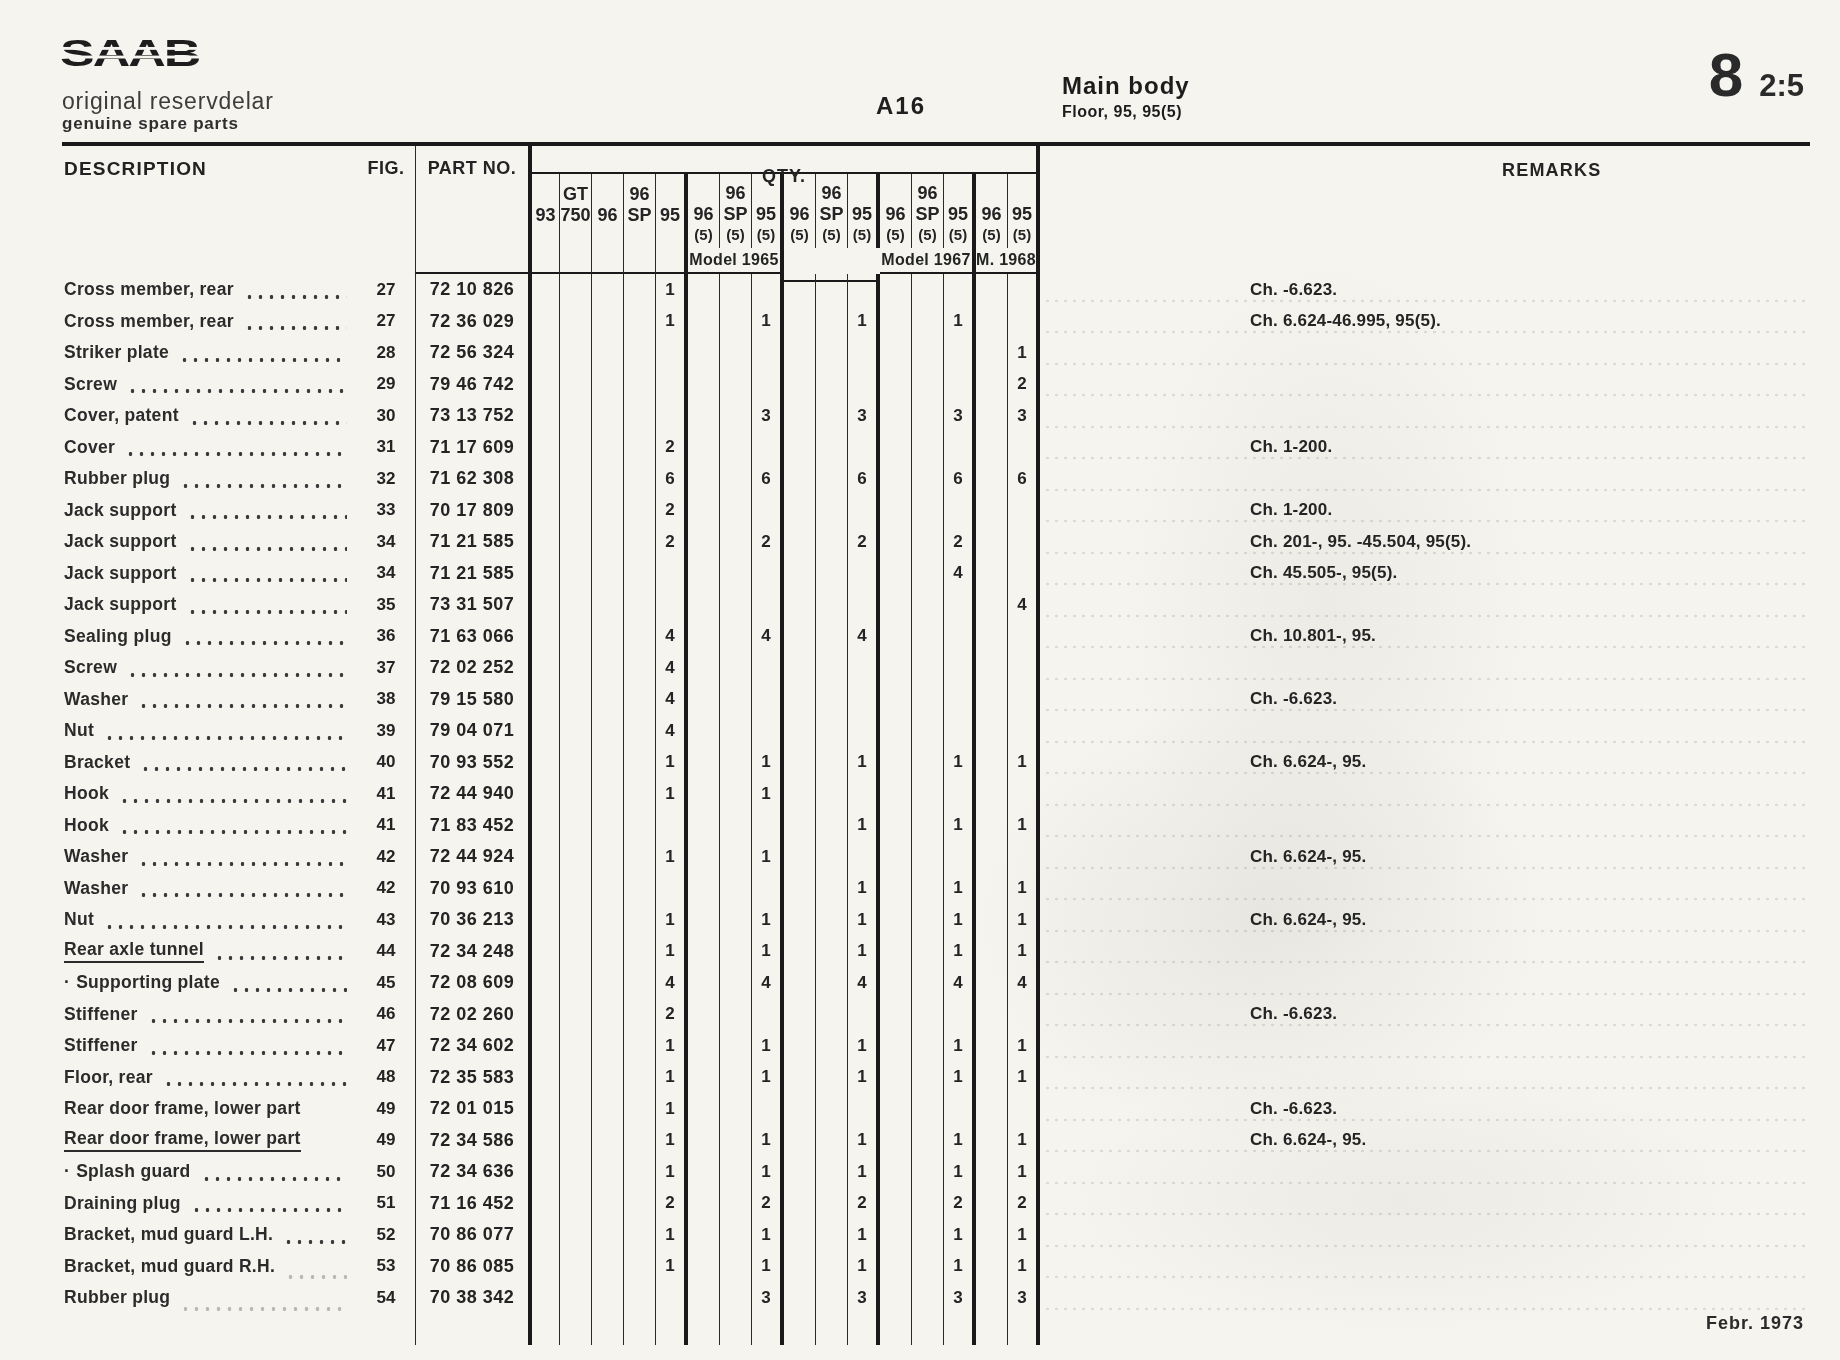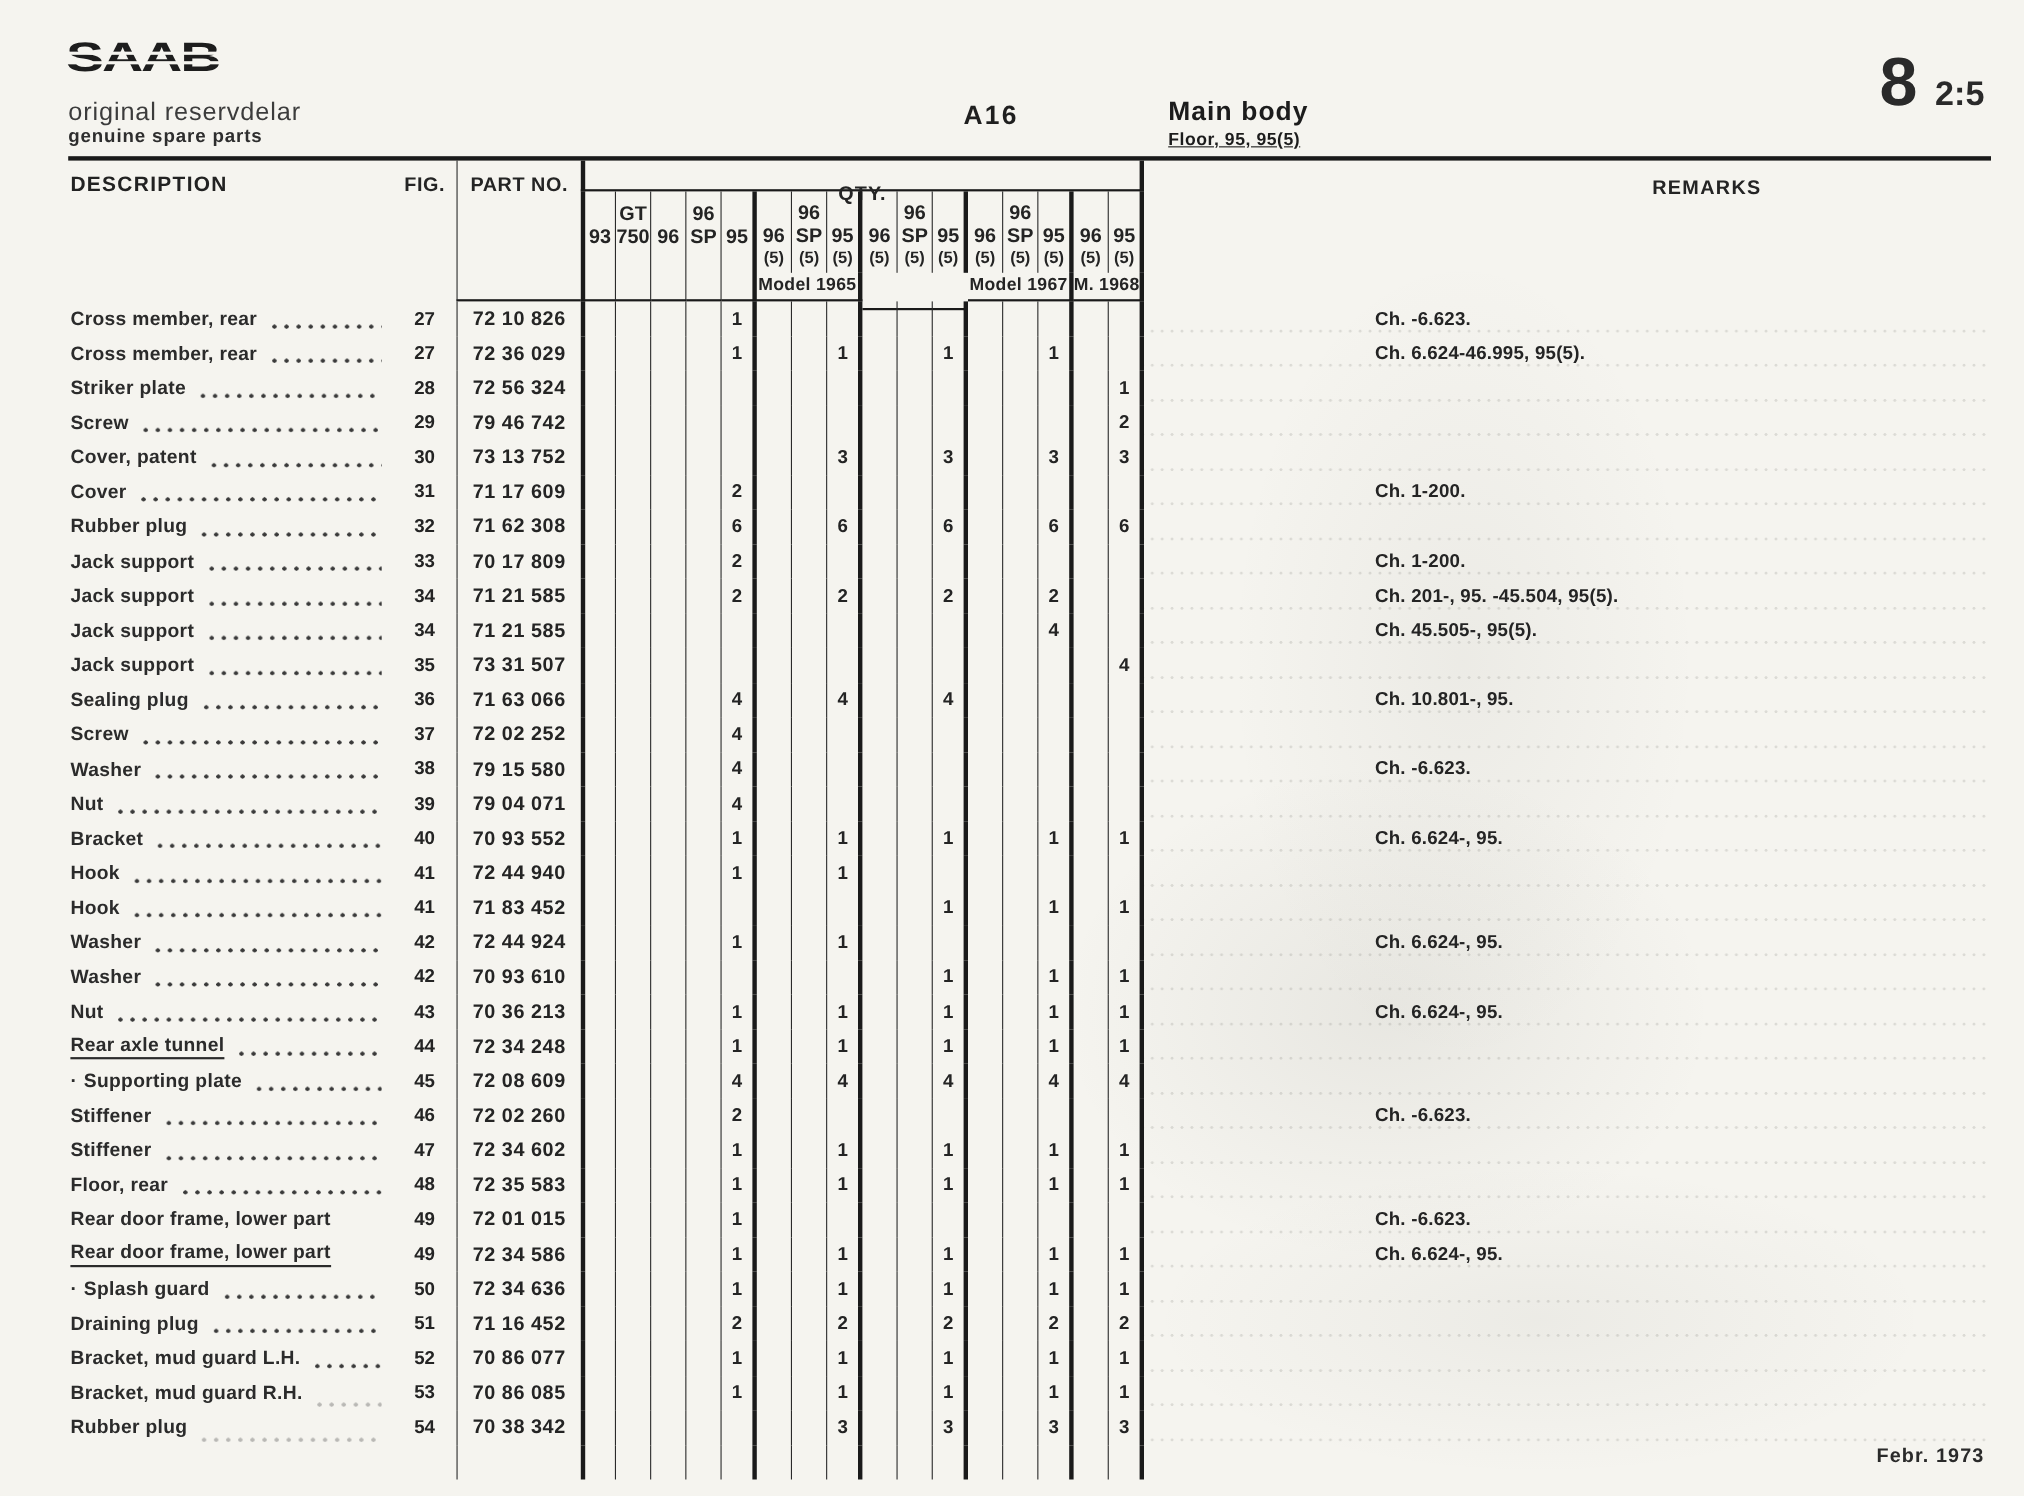--- a/index.html
+++ b/index.html
@@ -24,23 +24,23 @@
     position:relative; display:inline-block;
     font-size:52px; font-weight:bold; letter-spacing:-2px; color:#1d1d1d;
     transform:scaleY(0.72); transform-origin:left top; line-height:1;
   }
   .logo-cut { position:absolute; left:-2px; right:-2px; height:4px; background:#f5f4ef; }
   .logo-cut.c1 { top:18px; }
   .logo-cut.c2 { top:30px; }
   .tagline1 { position:absolute; left:62px; top:88px;  font-size:23px; letter-spacing:0.8px; color:#3c3c3c; }
   .tagline2 { position:absolute; left:62px; top:114px; font-size:17px; letter-spacing:0.8px; color:#2e2e2e; font-weight:bold; }
   .section-code { position:absolute; left:876px; top:92px; font-size:24px; font-weight:bold; letter-spacing:2px; color:#1f1f1f; }
-  .title-block { position:absolute; left:1062px; top:88px; }
+  .title-block { position:absolute; left:1062px; top:72px; }
   .doc-title { font-size:24px; font-weight:bold; letter-spacing:1px; color:#1c1c1c; }
-  .doc-subtitle { font-size:16px; font-weight:bold; letter-spacing:0.5px; color:#1c1c1c; margin-top:3px;text-decoration:underline; }
+  .doc-subtitle { font-size:16px; font-weight:bold; letter-spacing:0.5px; color:#1c1c1c; margin-top:3px; }
   .page-num { position:absolute; right:36px; top:44px; display:flex; align-items:baseline; }
   .pn-big { font-size:62px; font-weight:bold; color:#2a2a2a; line-height:1; }
   .pn-ratio { font-size:31px; font-weight:bold; color:#2a2a2a; margin-left:16px; }
 
   
   .tbl { position:absolute; left:62px; top:142px; width:1748px; border-top:4px solid #1a1a1a; }
   .thead, .tbody { display:grid; grid-template-columns:295px 58px 113px repeat(16,32px) 1fr; }
   .thead { grid-template-rows:28px 74px 26px; }
   .tbody { grid-auto-rows:31.5px; }
 

